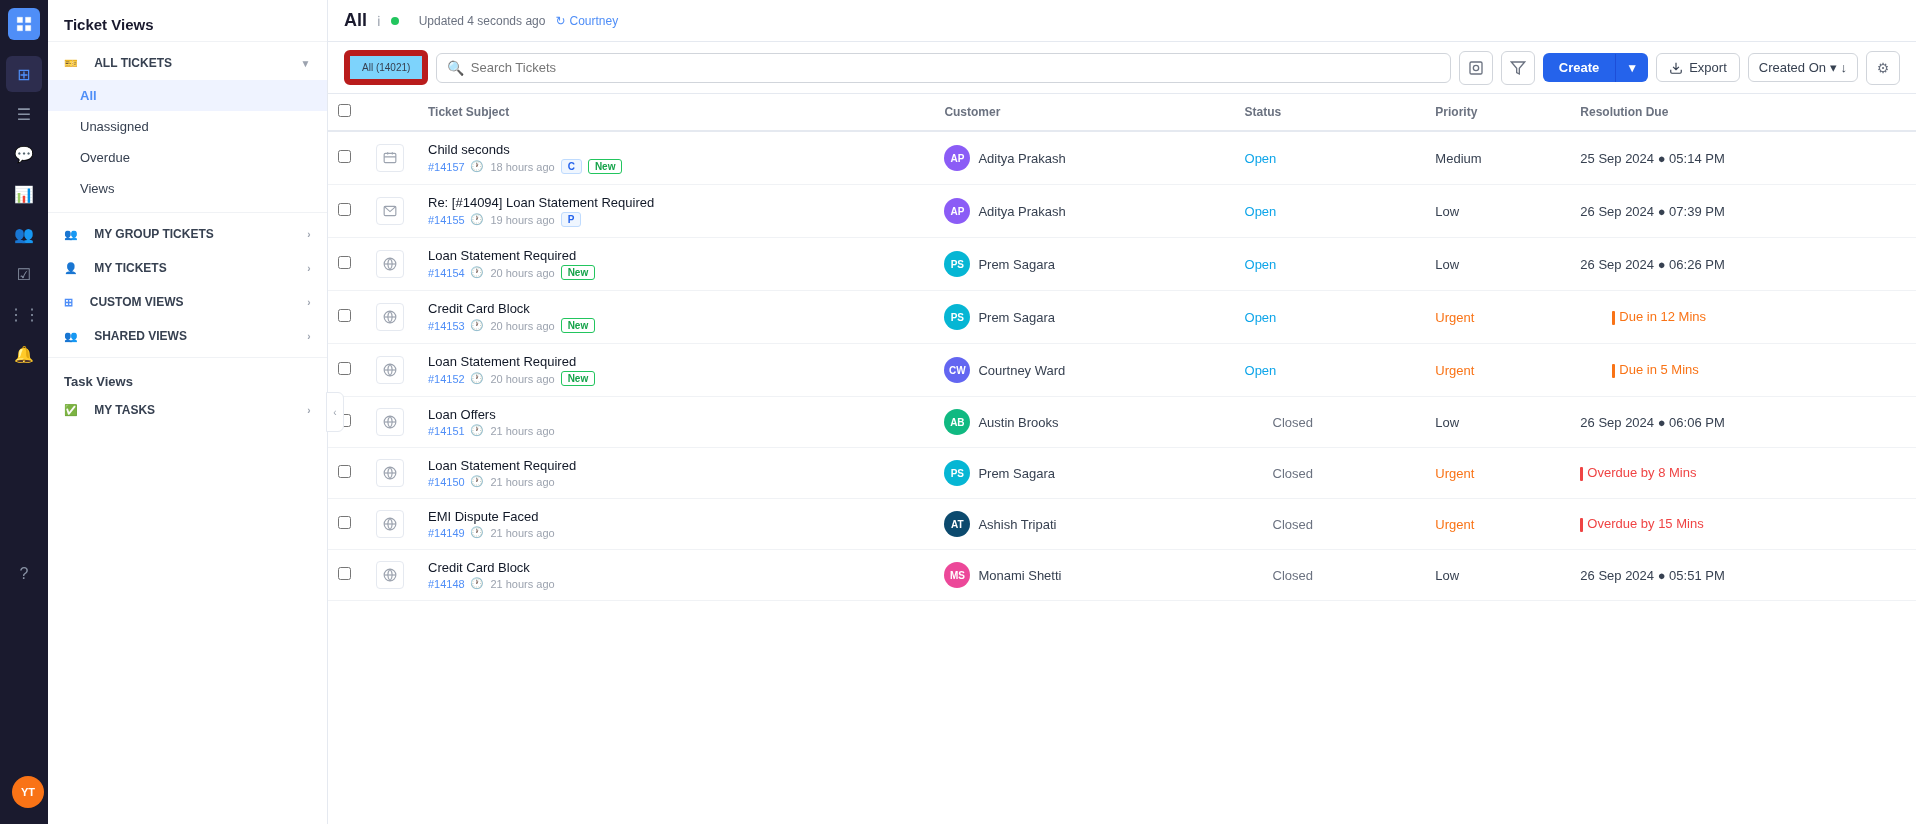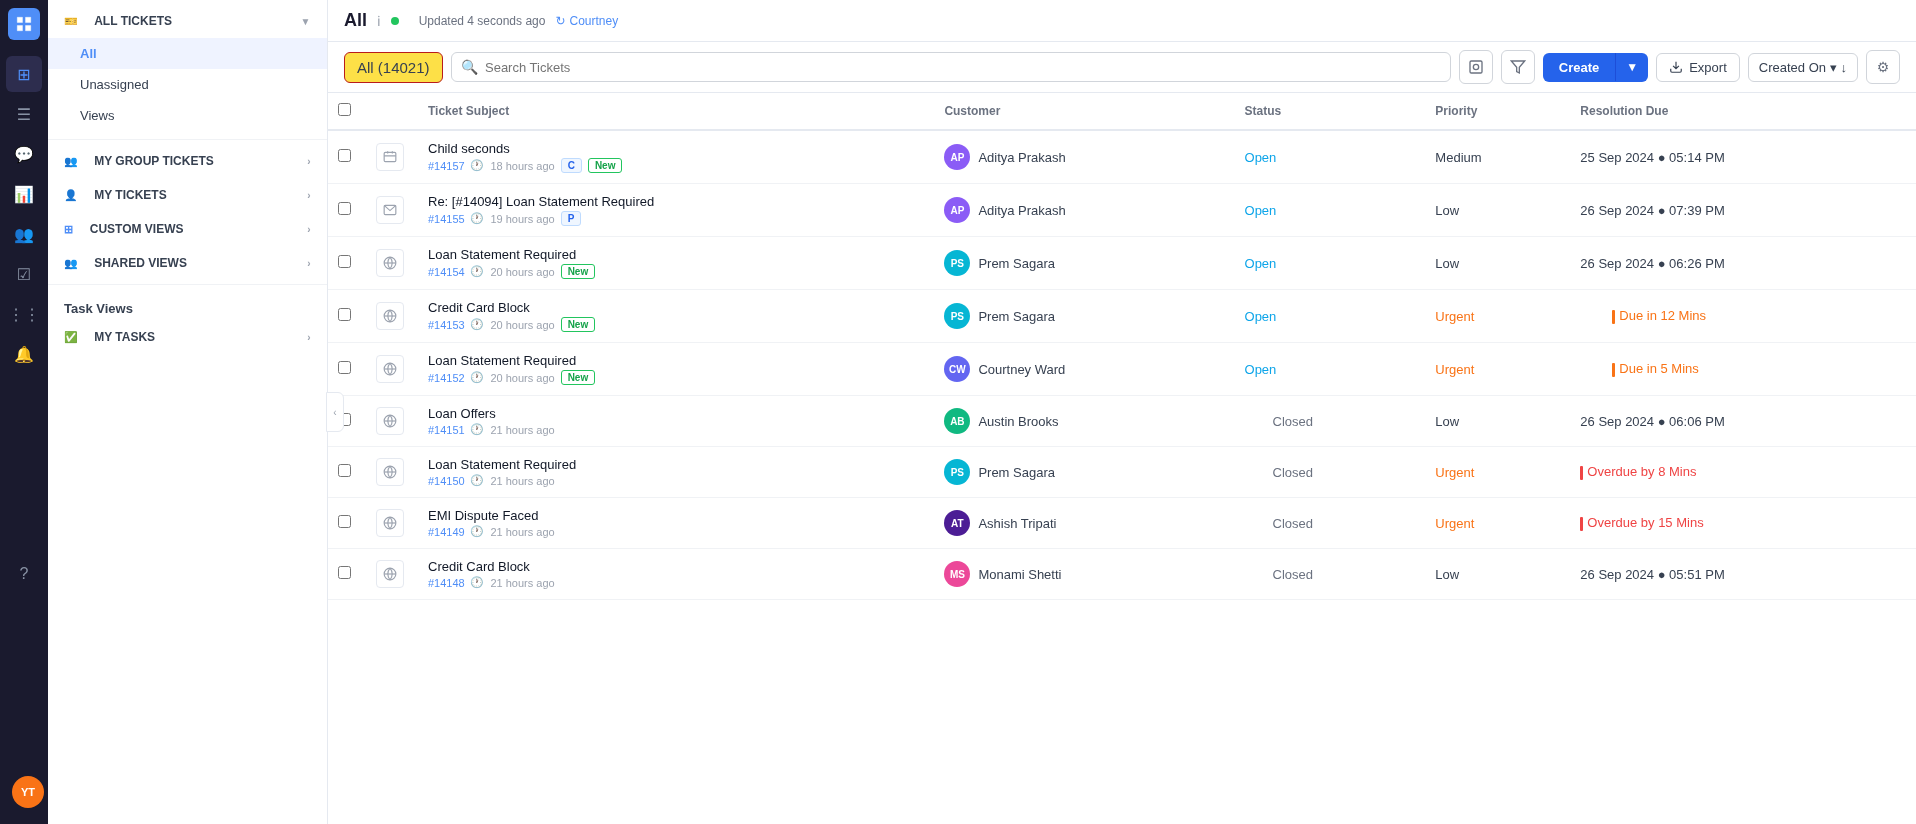--- a/index.html
+++ b/index.html
@@ -138,25 +138,25 @@
 
     
     .toolbar {
       display: flex; align-items: center;
       padding: 8px 16px;
       border-bottom: 1px solid #e5e9f0;
       gap: 8px;
       flex-shrink: 0;
     }
     .all-count-btn {
-      background: #fde047;
-      border: 1px solid #b91c1c;
+      background: #7dd3fc;
+      border: 6px solid #b91c1c;
       border-radius: 6px;
       padding: 6px 12px;
-      font-size: 15px;
+      font-size: 10px;
       font-weight: 500;
       color: #374151;
       cursor: pointer;
       white-space: nowrap;
     }
     .search-box {
       flex: 1;
       display: flex; align-items: center;
       border: 1px solid #d1d5db;
       border-radius: 6px;
@@ -335,35 +335,39 @@
   <div class="rail-icon">📊</div>
   <div class="rail-icon">👥</div>
   <div class="rail-icon">☑</div>
   <div class="rail-icon">⋮⋮</div>
   <div class="rail-icon">🔔</div>
   <div class="rail-icon" style="margin-top:auto;">?</div>
   <div class="user-badge">YT</div>
 </div>
 
 <div class="sidebar">
+  <div class="sidebar-header">Ticket Views</div>
 
   <div class="sidebar-section">
     <div class="sidebar-section-header">
       <div style="display:flex;align-items:center;gap:8px;">
         <span class="section-icon">🎫</span>
         <span class="section-title">ALL TICKETS</span>
       </div>
       <span class="chevron">▼</span>
     </div>
 
     <div class="sidebar-item active">
       <span>All</span>
     </div>
     <div class="sidebar-item">
       <span>Unassigned</span>
+    </div>
+    <div class="sidebar-item">
+      <span>Overdue</span>
     </div>
     <div class="sidebar-item">
       <span>Views</span>
     </div>
   </div>
 
   <div class="sidebar-divider"></div>
 
   <div class="sidebar-section-header">
     <div style="display:flex;align-items:center;gap:8px;">
@@ -702,21 +706,21 @@
     <div class="ticket-subject">EMI Dispute Faced</div>
     <div class="ticket-meta">
       <span class="ticket-id">#14149</span>
       <span>🕐</span>
       <span>21 hours ago</span>
 
     </div>
   </td>
             <td>
     <div class="customer-cell">
-      <div class="avatar" style="background:#4c1d95">AT</div>
+      <div class="avatar" style="background:#0c4a6e">AT</div>
       <span class="customer-name">Ashish Tripati</span>
     </div>
   </td>
             <td><span class="status-closed">Closed</span></td>
             <td><span class="priority-urgent">Urgent</span></td>
             <td><span class="resolution-overdue"><span class="resolution-bar"></span>Overdue by 15 Mins</span></td>
           </tr>
           <tr>
             <td class="checkbox-cell"><input type="checkbox" style=""></td>
             <td>

